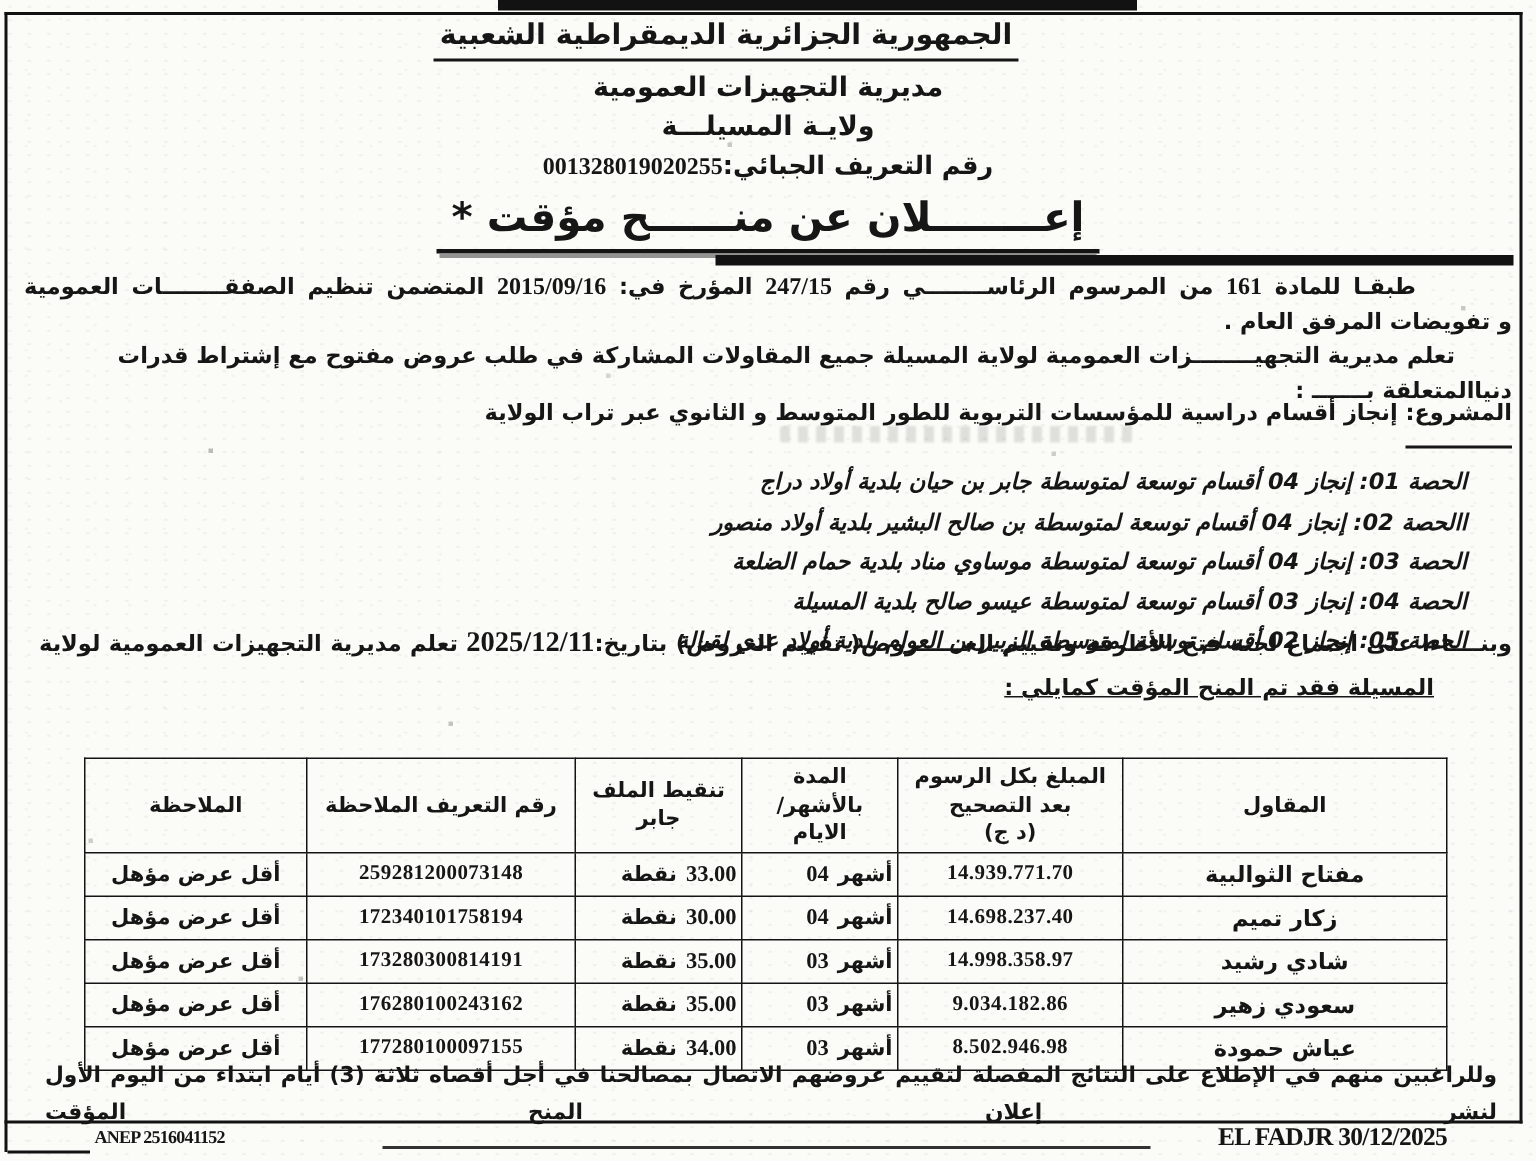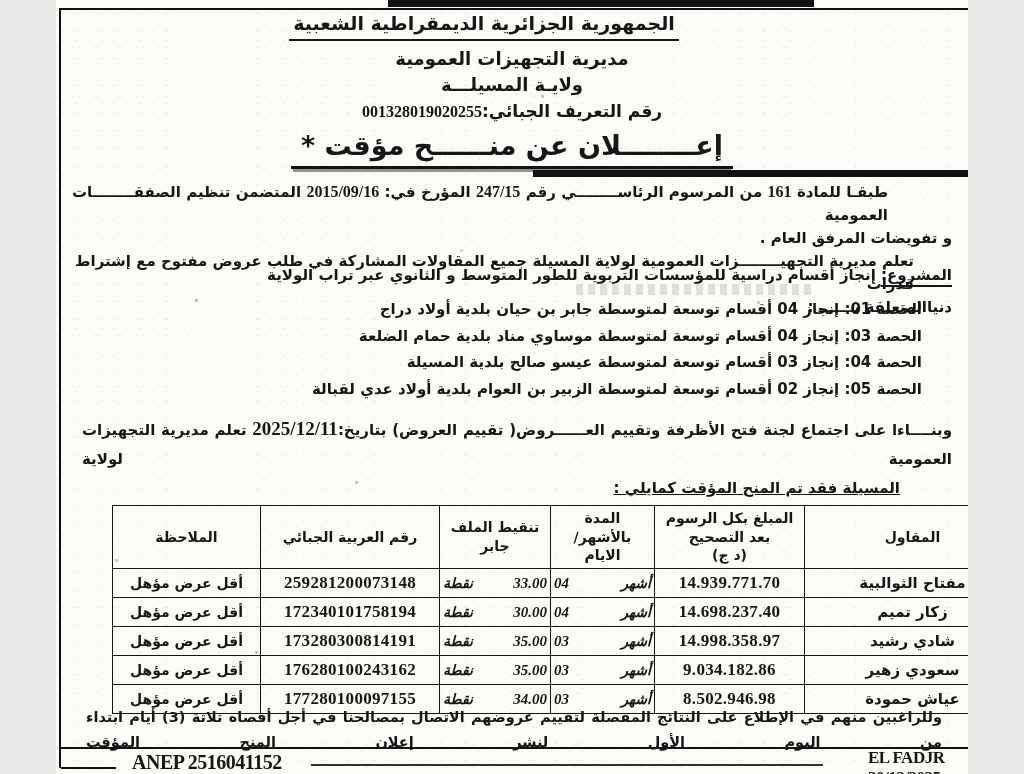--- a/index.html
+++ b/index.html
@@ -2,21 +2,21 @@
 <html lang="ar"><head>
 <meta charset="utf-8">
 <style>
   html,body{margin:0;padding:0;}
   body{
     font-family:"DejaVu Sans",sans-serif;
     background:#e8e8e6;
   }
   .page{
     position:relative;
-    width:912px;height:774px;
+    width:1024px;height:774px;
     margin:0 auto;
     background:#fbfbf7;
     color:#161616;
     direction:rtl;
     font-weight:700;
     overflow:hidden;
     
     background-image:
       radial-gradient(rgba(0,0,0,.05) 1px, transparent 1.3px),
       radial-gradient(rgba(0,0,0,.035) 1px, transparent 1.5px);
@@ -52,22 +52,22 @@
   
   .title{position:absolute;top:130px;left:0;width:100%;text-align:center;}
   .title span{display:inline-block;font-size:27px;padding:0 10px 5px;
     border-bottom:3px solid #141414;box-shadow:0 5px 0 -2px rgba(20,20,20,.45);}
   
   .sect{position:absolute;right:16px;left:16px;font-size:15px;}
   .intro{top:180px;line-height:23px;}
   .intro .l1{padding-right:64px;text-align:justify;text-align-last:justify;}
   .intro .l3{padding-right:38px;}
   .project{top:266px;font-size:15px;}
-  .project .lbl{border-bottom:2px solid #161616;padding-bottom:1px;}
-  .lots{top:296px;padding-right:30px;}
+  .project .lbl{border-bottom:2px solid #161616;padding-bottom:13px;}
+  .lots{top:308px;padding-right:30px;font-style:italic;}
   .lots .lot{height:26.6px;line-height:26.6px;}
   .pub{top:414px;line-height:29px;}
   .pub .p1{padding-right:58px;}
   .pub .p2{text-align:justify;text-align-last:justify;padding-left:10px;}
   .pub .p3{padding-right:52px;text-decoration:underline;}
   .notes{top:705px;line-height:25px;}
   .notes .n1{padding-right:18px;}
   .notes .n2{text-align:justify;text-align-last:justify;padding-right:10px;padding-left:14px;font-size:14.5px;}
   .num{font-family:"Liberation Serif",serif;font-size:16px;}
   .num-big{font-family:"Liberation Serif",serif;font-size:19px;}
@@ -78,28 +78,28 @@
     position:absolute;top:505px;left:56px;width:908px;
     border-collapse:collapse;table-layout:fixed;
     font-size:15px;
   }
   table.tender th,table.tender td{
     border:1.5px solid #141414;text-align:center;vertical-align:middle;
     padding:0 3px;overflow:hidden;
   }
   table.tender thead th{height:62px;font-size:14px;line-height:1.35;white-space:pre-line;font-weight:700;}
   table.tender tbody td{height:28px;}
-  td.amount,td.taxid{font-family:"Liberation Serif",serif;font-size:17px;letter-spacing:.3px;}
-  .cellflex{display:flex;direction:ltr;justify-content:space-between;align-items:center;gap:22px;font-style:italic;}
+  td.amount,td.taxid{font-family:"Liberation Serif",serif;font-size:14px;letter-spacing:.3px;}
+  .cellflex{display:flex;direction:ltr;justify-content:flex-end;align-items:center;gap:6px;}
   .cellflex .dnum{font-family:"Liberation Serif",serif;font-size:15px;}
   .cellflex .dunit{font-size:14px;}
   td.remark{font-size:14px;}
   
-  .anep{position:absolute;left:76px;top:751px;direction:ltr;
-    font-family:"Liberation Serif",serif;font-size:20px;letter-spacing:-0.5px;}
+  .anep{position:absolute;left:63px;top:751px;direction:ltr;
+    font-family:"Liberation Serif",serif;font-size:12px;letter-spacing:-0.5px;}
   .journal{position:absolute;left:812px;top:748px;direction:ltr;
     font-family:"Liberation Serif",serif;font-size:17px;letter-spacing:-0.5px;}
   .divider{position:absolute;left:255px;top:764px;width:512px;height:2px;background:#1c1c1c;opacity:.9;}
 </style>
 </head>
 <body>
 
 <div class="page">
 
   <div class="b bar-top"></div>
@@ -133,20 +133,21 @@
     <div class="l3">تعلم مديرية التجهيــــــــزات العمومية لولاية المسيلة جميع المقاولات المشاركة في طلب عروض مفتوح مع إشتراط قدرات</div>
     <div class="l4">دنياالمتعلقة بـــــــ :</div>
   </div>
 
   <div class="sect project">
     <span class="lbl">المشروع:</span><span> إنجاز أقسام دراسية للمؤسسات التربوية للطور المتوسط و الثانوي عبر تراب الولاية</span>
   </div>
 
   <div class="sect lots">
     <div class="lot">الحصة 01: إنجاز 04 أقسام توسعة لمتوسطة جابر بن حيان بلدية أولاد دراج</div>
+    <div class="lot">االحصة 02: إنجاز 04 أقسام توسعة لمتوسطة بن صالح البشير بلدية أولاد منصور</div>
     <div class="lot">الحصة 03: إنجاز 04 أقسام توسعة لمتوسطة موساوي مناد بلدية حمام الضلعة</div>
     <div class="lot">الحصة 04: إنجاز 03 أقسام توسعة لمتوسطة عيسو صالح بلدية المسيلة</div>
     <div class="lot">الحصة 05: إنجاز 02 أقسام توسعة لمتوسطة الزبير بن العوام بلدية أولاد عدي لقبالة</div>
   </div>
 
   <div class="sect pub">
     <div class="p2">
       <span>وبنــــاءا على اجتماع لجنة فتح الأظرفة وتقييم العــــــروض( تقييم العروض) بتاريخ:</span><span class="num-big">2025/12/11</span><span> تعلم مديرية التجهيزات العمومية لولاية</span>
     </div>
     <div class="p3">المسيلة فقد تم  المنح المؤقت كمايلي :</div>
@@ -164,21 +165,21 @@
     <thead>
       <tr>
         <th>المقاول</th>
         <th>المبلغ بكل الرسوم
 بعد التصحيح
 (د ج)</th>
         <th>المدة
 بالأشهر/ الايام</th>
         <th>تنقيط الملف
 جابر</th>
-        <th>رقم العربية الجبائي</th>
+        <th>رقم التعريف الملاحظة</th>
         <th>الملاحظة</th>
       </tr>
     </thead>
     <tbody>
       <tr>
         <td>مفتاح الثوالبية</td>
         <td class="amount">14.939.771.70</td>
         <td>
             <div class="cellflex">
               <span class="dnum">04</span>

